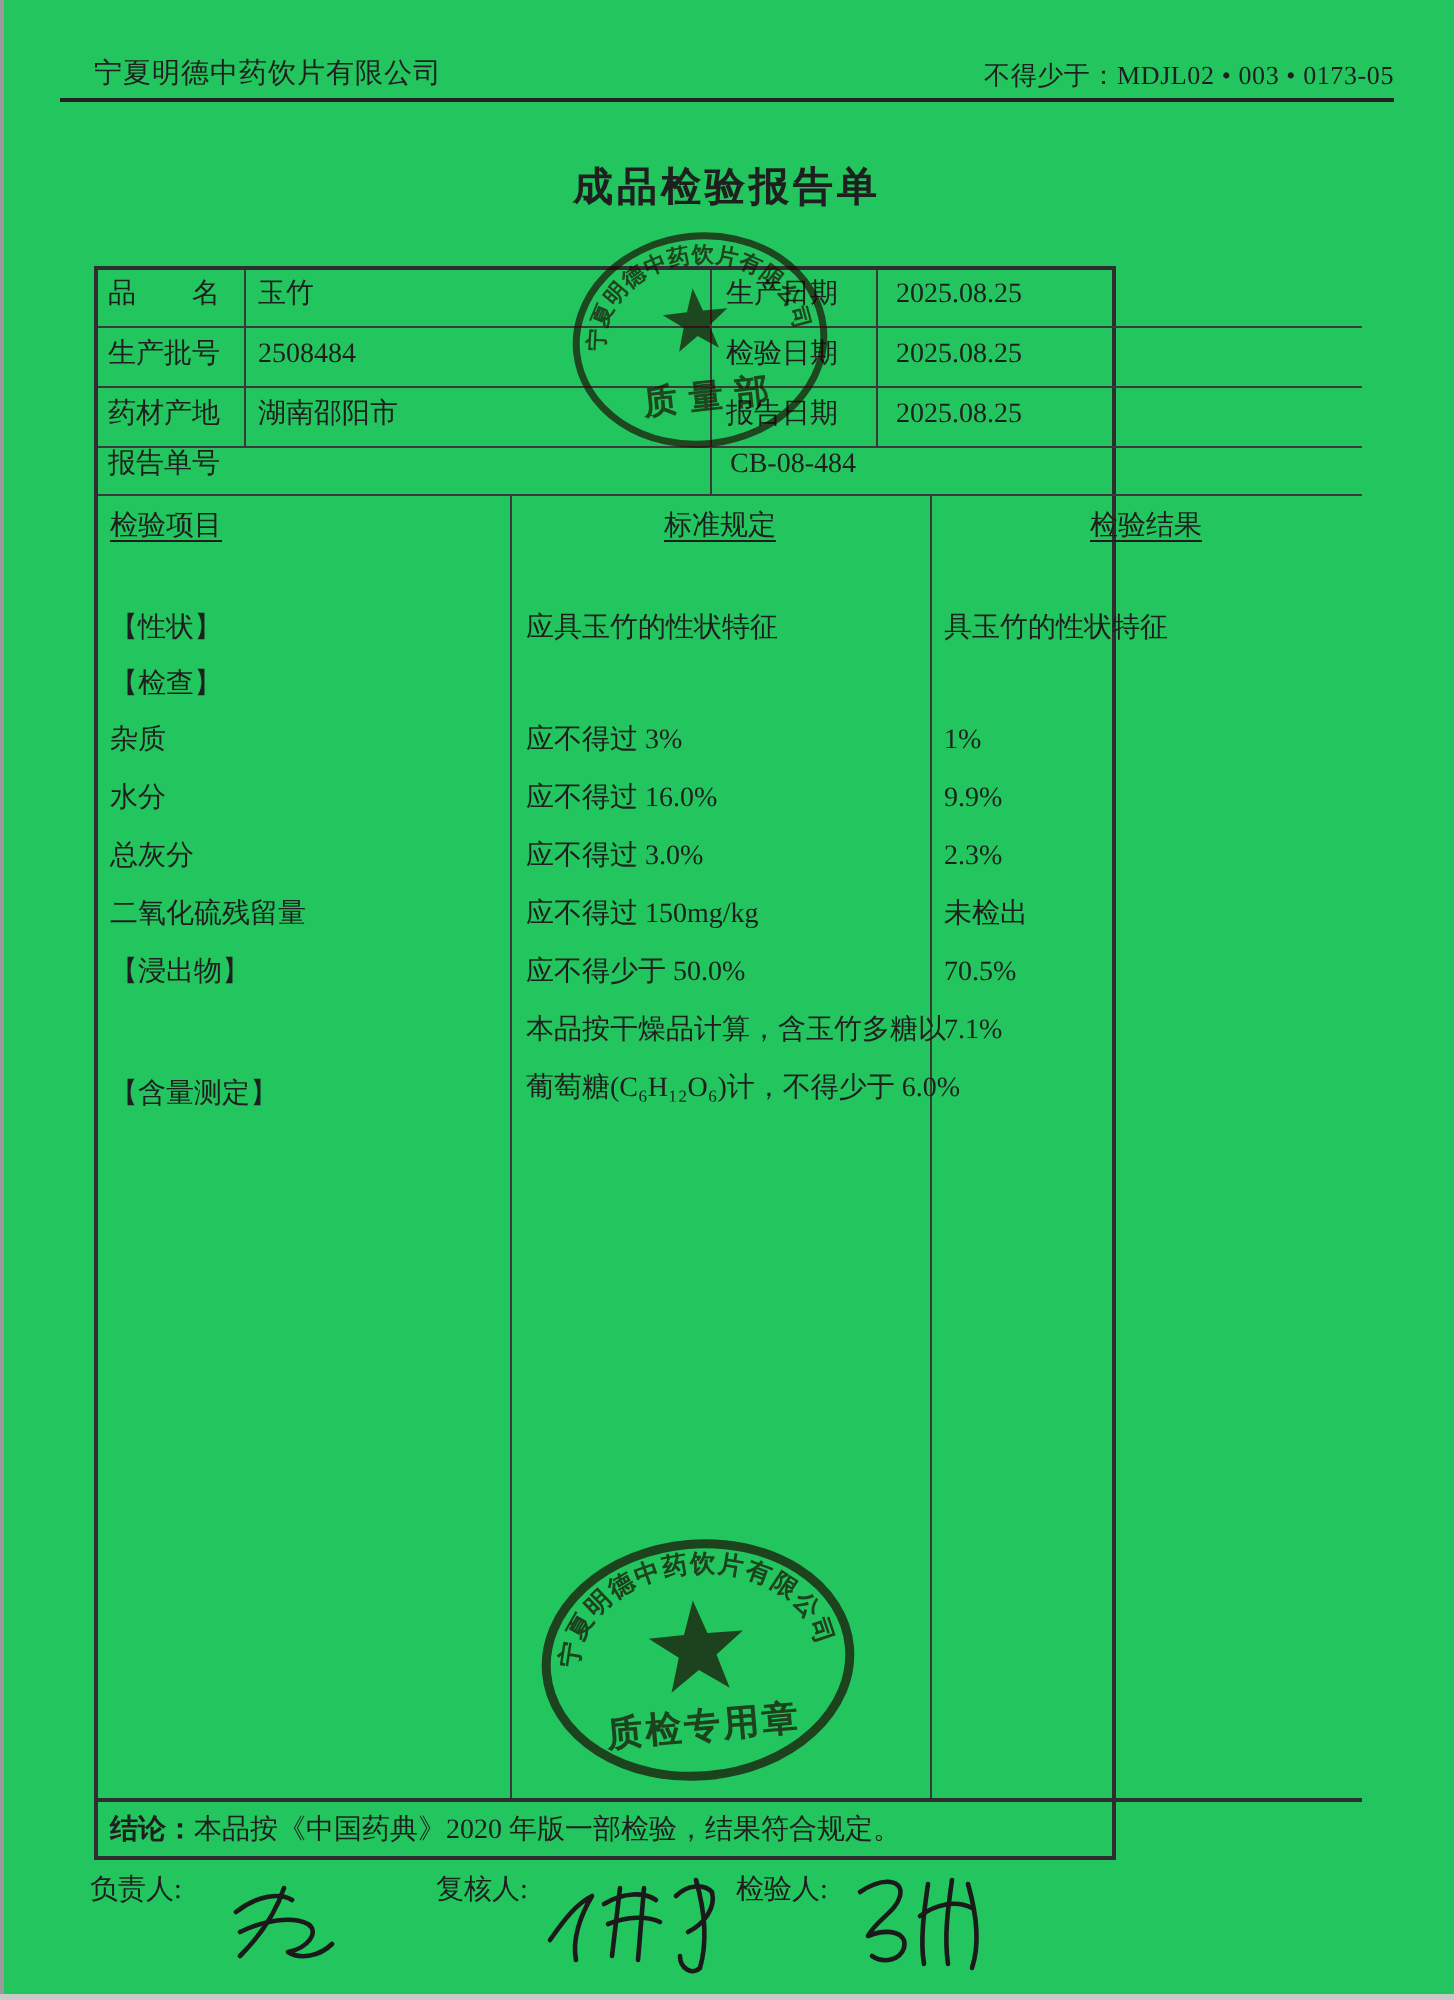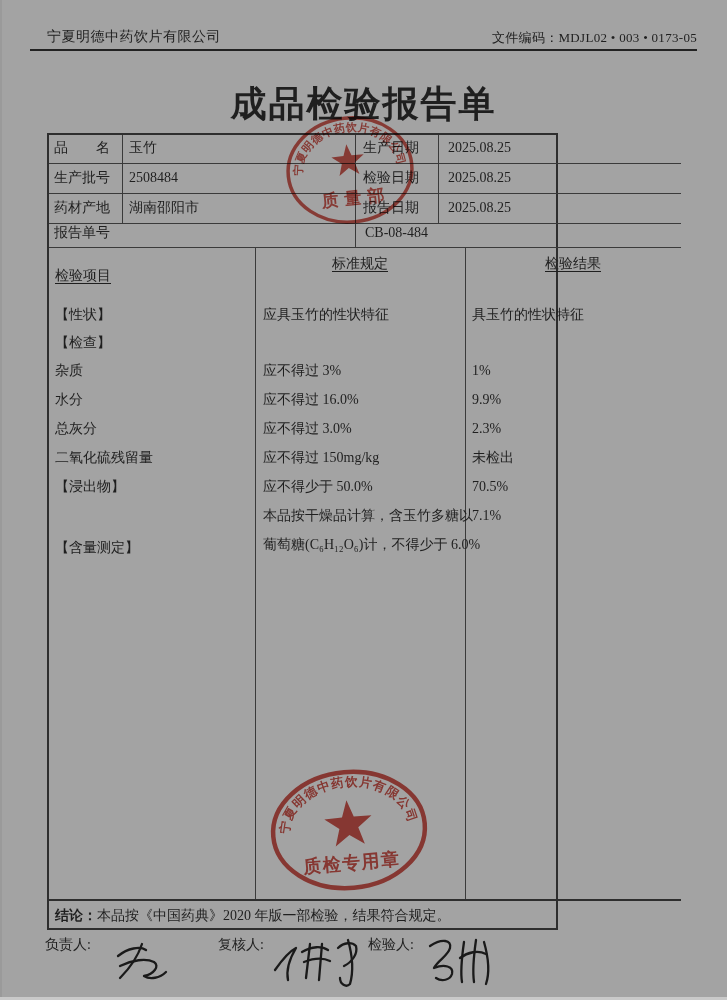--- a/index.html
+++ b/index.html
@@ -1,46 +1,46 @@
 <!DOCTYPE html>
 <html><head>
 <meta charset="utf-8">
 <style>
   html,body{margin:0;padding:0;background:#e8e8e8;}
   .sheet{
-    position:relative;width:727px;height:1000px;background:#a3a3a3;overflow:hidden;
+    position:relative;width:727px;height:1000px;background:#22c55e;overflow:hidden;
     font-family:"Liberation Serif","DejaVu Serif",serif;color:#1f1f1f;
   }
   .abs{position:absolute;}
   .cell{position:absolute;height:20px;line-height:20px;font-size:14px;white-space:nowrap;color:#1f1f1f;}
   .hline{position:absolute;background:#3a3a3a;height:1px;}
   .vline{position:absolute;background:#3a3a3a;width:1px;}
   .tbl{position:absolute;left:47px;top:133px;width:511px;height:797px;border:2px solid #2e2e2e;box-sizing:border-box;padding-left:40px;}
   .hdr-left{position:absolute;left:47px;top:28px;font-size:14px;letter-spacing:.5px;}
   .hdr-right{position:absolute;right:30px;top:29px;font-size:13px;letter-spacing:.3px;}
   .hdr-rule{position:absolute;left:30px;top:49px;width:667px;height:2px;background:#222;}
-  .title{position:absolute;left:0;top:80px;width:727px;text-align:center;font-size:36px;font-weight:bold;letter-spacing:2px;}
+  .title{position:absolute;left:0;top:80px;width:727px;text-align:center;font-size:20px;font-weight:bold;letter-spacing:2px;}
   .u{text-decoration:underline;text-underline-offset:3px;}
   .ctr{text-align:center;}
   .concl{position:absolute;left:6px;top:768px;width:620px;height:26px;line-height:26px;font-size:14px;white-space:nowrap;}
   .concl b{font-weight:bold;}
   .siglabel{position:absolute;top:936px;font-size:14px;}
   .stamp{position:absolute;mix-blend-mode:multiply;}
   svg text{font-family:"Liberation Serif","DejaVu Serif",serif;}
 </style>
 </head>
 <body>
 
 <div class="sheet">
 
   <div class="abs" style="left:0;top:0;width:2px;height:1000px;background:#9a9a9a;"></div>
   <div class="abs" style="left:0;top:997px;width:727px;height:3px;background:#c9c9c9;"></div>
 
   <div class="hdr-left">宁夏明德中药饮片有限公司</div>
-  <div class="hdr-right"><span>文件编码：</span><span>MDJL02 • 003 • 0173-05</span></div>
+  <div class="hdr-right"><span>不得少于：</span><span>MDJL02 • 003 • 0173-05</span></div>
   <div class="hdr-rule"></div>
 
   <div class="title">成品检验报告单</div>
 
   <div class="tbl">
 
     <div class="hline" style="left:0;top:28px;width:632px;"></div>
     <div class="hline" style="left:0;top:58px;width:632px;"></div>
     <div class="hline" style="left:0;top:88px;width:632px;"></div>
     <div class="hline" style="left:0;top:112px;width:632px;"></div>
@@ -64,21 +64,21 @@
     <div class="cell" style="left:399px;top:33px;">2025.08.25</div>
 
     <div class="cell" style="left:5px;top:63px;">药材产地</div>
     <div class="cell" style="left:80px;top:63px;">湖南邵阳市</div>
     <div class="cell" style="left:314px;top:63px;">报告日期</div>
     <div class="cell" style="left:399px;top:63px;">2025.08.25</div>
 
     <div class="cell" style="left:5px;top:88px;">报告单号</div>
     <div class="cell" style="left:316px;top:88px;">CB-08-484</div>
 
-    <div class="cell u" style="left:6px;top:131px;text-align:center;">检验项目</div>
+    <div class="cell u" style="left:6px;top:119px;text-align:center;">检验项目</div>
     <div class="cell u ctr" style="left:206px;top:119px;width:210px;">标准规定</div>
     <div class="cell u ctr" style="left:416px;top:119px;width:216px;">检验结果</div>
 
     <div class="cell" style="left:6px;top:170px;text-align:center;">【性状】</div>
     <div class="cell" style="left:6px;top:198px;">【检查】</div>
     <div class="cell" style="left:6px;top:226px;">杂质</div>
     <div class="cell" style="left:6px;top:255px;">水分</div>
     <div class="cell" style="left:6px;top:284px;">总灰分</div>
     <div class="cell" style="left:6px;top:313px;">二氧化硫残留量</div>
     <div class="cell" style="left:6px;top:342px;">【浸出物】</div>

